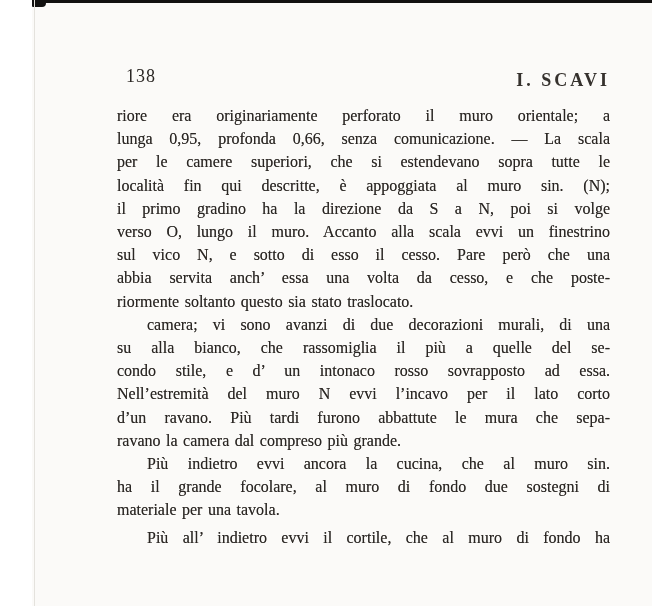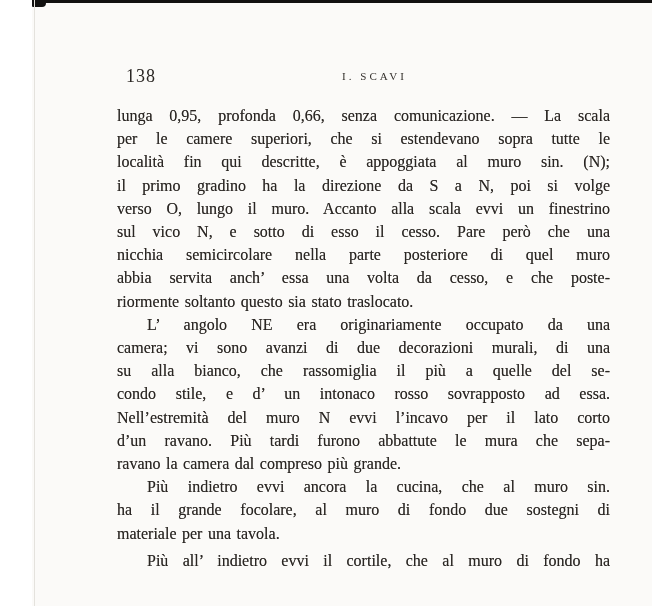--- a/index.html
+++ b/index.html
@@ -43,25 +43,26 @@
     position: absolute;
     left: 94px; top: 66px;
     font-size: 18px;
     letter-spacing: 1px;
     color: var(--ink);
   }
   .running-header {
     position: absolute;
     left: 85px; top: 70px;
     width: 493px;
-    text-align: center;
+    text-align: right;
     text-indent: 22px;
-    font-size: 11px;
+    font-size: 18px;
     letter-spacing: 3px;
     color: var(--header_ink);
+    font-weight: bold;
   }
   
   .text-column {
     position: absolute;
     left: 85px; top: 104px;
     width: 493px;
   }
   .line {
     line-height: 23.2px;
     font-size: 16px;
@@ -88,32 +89,31 @@
   <div class="top-edge"></div>
   <div class="corner-blob"></div>
   <div class="left-line"></div>
 
   <div class="pagenum">138</div>
 
   <div class="running-header">I. SCAVI</div>
 
   <div class="text-column">
       <div class="para">
+        <div class="line">riore era originariamente perforato il muro orientale; a</div>
         <div class="line">lunga 0,95, profonda 0,66, senza comunicazione. — La scala</div>
         <div class="line">per le camere superiori, che si estendevano sopra tutte le</div>
         <div class="line">località fin qui descritte, è appoggiata al muro sin. (N);</div>
         <div class="line">il primo gradino ha la direzione da S a N, poi si volge</div>
         <div class="line">verso O, lungo il muro. Accanto alla scala evvi un finestrino</div>
         <div class="line">sul vico N, e sotto di esso il cesso. Pare però che una</div>
-        <div class="line">nicchia semicircolare nella parte posteriore di quel muro</div>
         <div class="line">abbia servita anch’ essa una volta da cesso, e che poste-</div>
         <div class="line last">riormente soltanto questo sia stato traslocato.</div>
       </div>
       <div class="para indent">
-        <div class="line">L’ angolo NE era originariamente occupato da una</div>
         <div class="line">camera; vi sono avanzi di due decorazioni murali, di una</div>
         <div class="line">su alla bianco, che rassomiglia il più a quelle del se-</div>
         <div class="line">condo stile, e d’ un intonaco rosso sovrapposto ad essa.</div>
         <div class="line">Nell’estremità del muro N evvi l’incavo per il lato corto</div>
         <div class="line">d’un ravano. Più tardi furono abbattute le mura che sepa-</div>
         <div class="line last">ravano la camera dal compreso più grande.</div>
       </div>
       <div class="para indent">
         <div class="line">Più indietro evvi ancora la cucina, che al muro sin.</div>
         <div class="line">ha il grande focolare, al muro di fondo due sostegni di</div>

